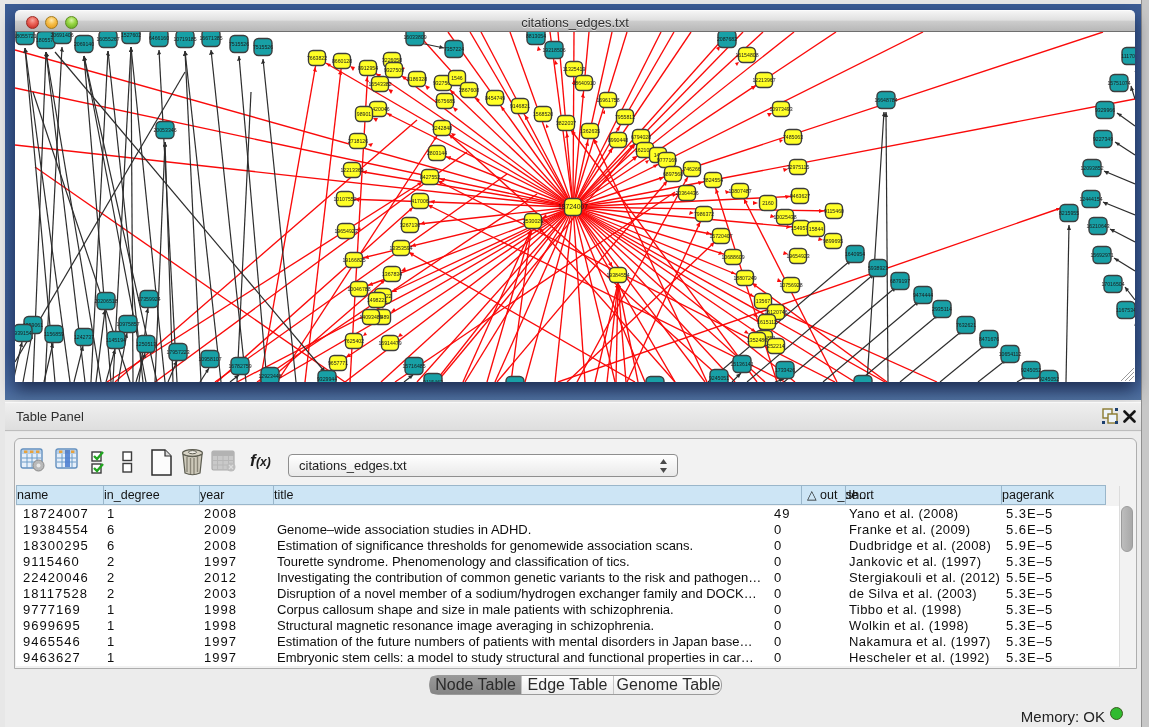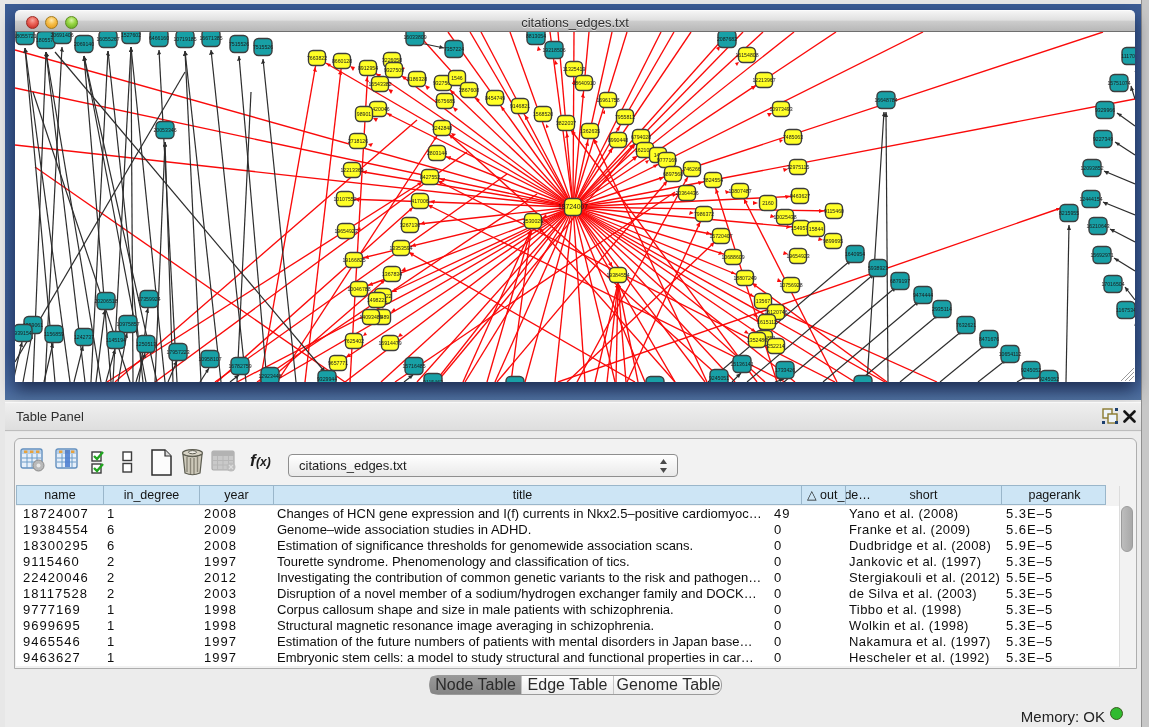--- a/index.html
+++ b/index.html
@@ -12,21 +12,21 @@
 #tl1{left:10.5px;background:radial-gradient(circle at 50% 30%,#f7a8a0 0%,#ee6d62 35%,#d33b33 75%,#b02a24 100%);border:1px solid #9a2b24}
 #tl2{left:30px;background:radial-gradient(circle at 50% 30%,#ffe9b0 0%,#f7c14e 40%,#e8a124 80%,#c9881c 100%);border:1px solid #a37a1e}
 #tl3{left:49.5px;background:radial-gradient(circle at 50% 30%,#d7f3a8 0%,#9ad845 40%,#6fb32a 80%,#5a941f 100%);border:1px solid #5d8b21}
 #canvas{position:absolute;left:0;top:22px;width:1120px;height:350px;background:#ffffff}
 #tph{position:absolute;left:5px;top:402px;width:1136px;height:29px;background:linear-gradient(180deg,#efefef,#dedede);border-bottom:1px solid #bdbdbd;border-top:1px solid #f8f8f8}
 #tph .t{position:absolute;left:11px;top:6px;font-size:13px;color:#2e2e2e}
 #panel{position:absolute;left:5px;top:432px;width:1136px;height:295px;background:#ececec}
 #toolbox{position:absolute;left:14px;top:438px;width:1123px;height:231px;background:#f2f2f2;border:1px solid #aeaeae;border-radius:6px 6px 0 0}
 #dd{position:absolute;left:288px;top:454px;width:390px;height:23px;border:1px solid #8e8e8e;border-radius:4px;background:linear-gradient(180deg,#ffffff,#e9e9e9);font-size:13px;color:#1d1d1d;line-height:21px;padding-left:10px}
 #thead{position:absolute;left:16px;top:485px;width:1090px;height:20px;background:#cde5f5;border:1px solid #9ab6ca;font-size:12.5px;color:#141414}
-#thead span{position:absolute;top:0;height:18px;line-height:18px;text-align:center}
+#thead span{position:absolute;top:0;height:18px;line-height:18px;text-align:left}
 #tbody{position:absolute;left:16px;top:506px;width:1104px;height:160px;background:#fff;font-size:13px;color:#0d0d0d}
 .tr{position:relative;height:16px;white-space:nowrap}
 .c{position:absolute;top:0;overflow:hidden}
 .c0,.c1,.c2,.c4,.c6{letter-spacing:1px}
 .c5{letter-spacing:0.4px}
 .c0{left:7px}.c1{left:91px}.c2{left:188px}.c3{left:261px;width:492px}.c4{left:758px}.c5{left:833px;width:155px}.c6{left:990px}
 #sbar{position:absolute;left:1119px;top:486px;width:17px;height:181px;background:#f2f2f2;border-left:1px solid #dcdcdc}
 #sthumb{position:absolute;left:1120.5px;top:506px;width:12px;height:46px;border-radius:6px;background:linear-gradient(90deg,#bdbdbd,#a8a8a8);border:1px solid #9b9b9b}
 #tabs{position:absolute;left:429px;top:675px;width:293px;height:20px;border:1px solid #9b9b9b;border-radius:9px;background:linear-gradient(180deg,#ffffff,#ececec);font-size:16px}
 #tabs .seg{position:absolute;top:0;height:18px;line-height:18px;text-align:center;color:#2a2a2a}
@@ -771,21 +771,20 @@
  <span style="left:256px;width:498px;border-left:1px solid #9ab6ca">title</span>
  <span style="left:784px;width:74px;border-left:1px solid #9ab6ca;text-align:left;padding-left:5px">△ out_de…</span>
  <span style="left:828px;width:156px;border-left:1px solid #9ab6ca">short</span>
  <span style="left:984px;width:106px;border-left:1px solid #9ab6ca">pagerank</span>
 </div>
 <div id="tbody">
 <div class="tr">
         <span class="c c0">18724007</span>
         <span class="c c1">1</span>
         <span class="c c2">2008</span>
-        <span class="c c3">Changes of HCN gene expression and I(f) currents in Nkx2.5–positive cardiomyoc…</span>
         <span class="c c4">49</span>
         <span class="c c5">Yano et al. (2008)</span>
         <span class="c c6">5.3E–5</span>
       </div>
 <div class="tr">
         <span class="c c0">19384554</span>
         <span class="c c1">6</span>
         <span class="c c2">2009</span>
         <span class="c c3">Genome–wide association studies in ADHD.</span>
         <span class="c c4">0</span>

